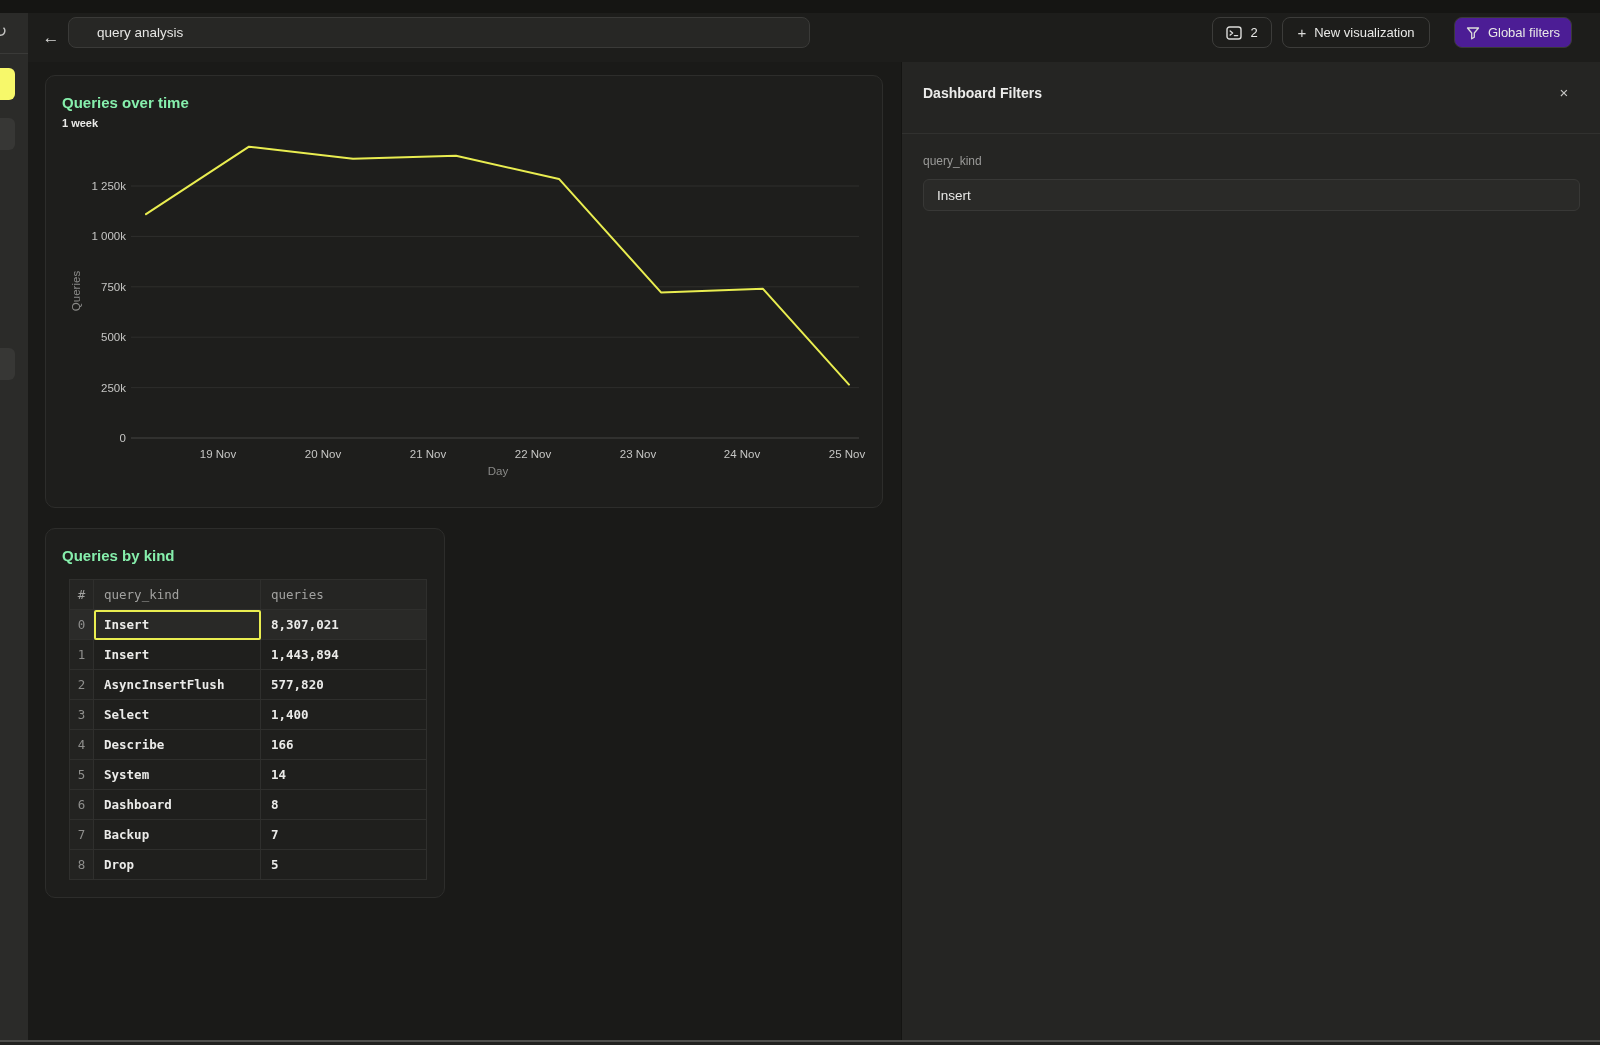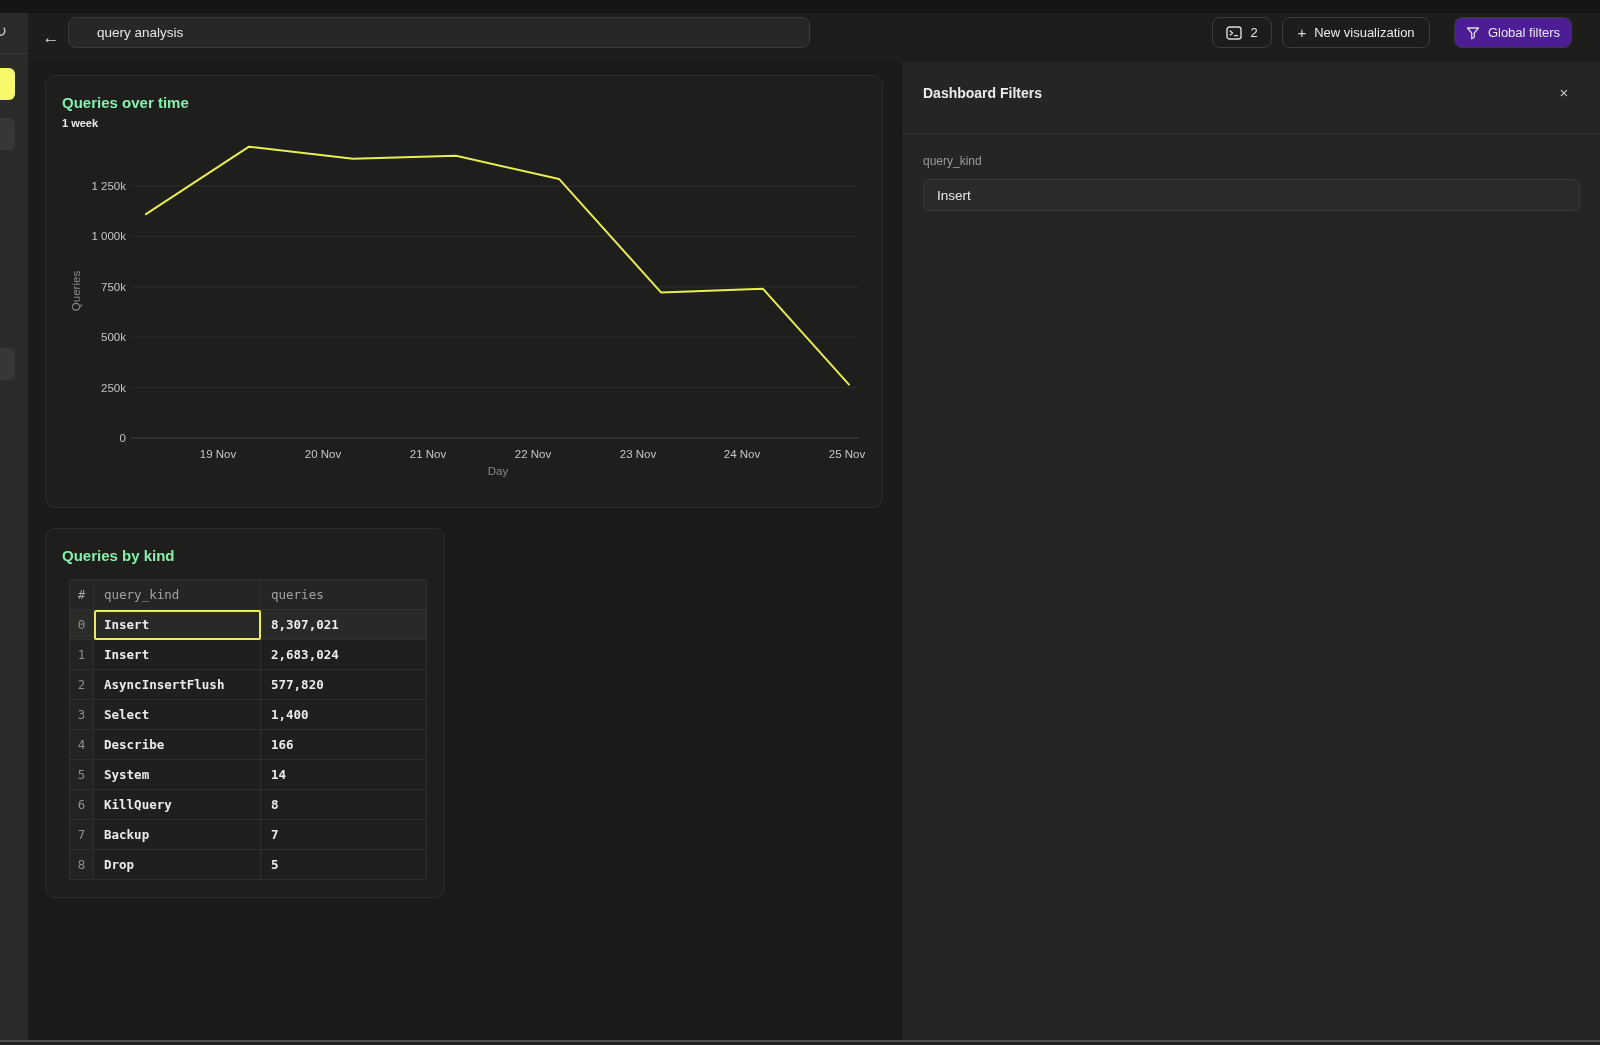--- a/index.html
+++ b/index.html
@@ -162,21 +162,21 @@
       </thead>
       <tbody id="table-body">
           <tr class="hl">
             <td class="t-num">0</td>
             <td class="t-kind hl-cell">Insert</td>
             <td class="t-val">8,307,021</td>
           </tr>
           <tr>
             <td class="t-num">1</td>
             <td class="t-kind">Insert</td>
-            <td class="t-val">2,683,024</td>
+            <td class="t-val">1,443,894</td>
           </tr>
           <tr>
             <td class="t-num">2</td>
             <td class="t-kind">AsyncInsertFlush</td>
             <td class="t-val">577,820</td>
           </tr>
           <tr>
             <td class="t-num">3</td>
             <td class="t-kind">Select</td>
             <td class="t-val">1,400</td>
@@ -186,21 +186,21 @@
             <td class="t-kind">Describe</td>
             <td class="t-val">166</td>
           </tr>
           <tr>
             <td class="t-num">5</td>
             <td class="t-kind">System</td>
             <td class="t-val">14</td>
           </tr>
           <tr>
             <td class="t-num">6</td>
-            <td class="t-kind">KillQuery</td>
+            <td class="t-kind">Dashboard</td>
             <td class="t-val">8</td>
           </tr>
           <tr>
             <td class="t-num">7</td>
             <td class="t-kind">Backup</td>
             <td class="t-val">7</td>
           </tr>
           <tr>
             <td class="t-num">8</td>
             <td class="t-kind">Drop</td>

